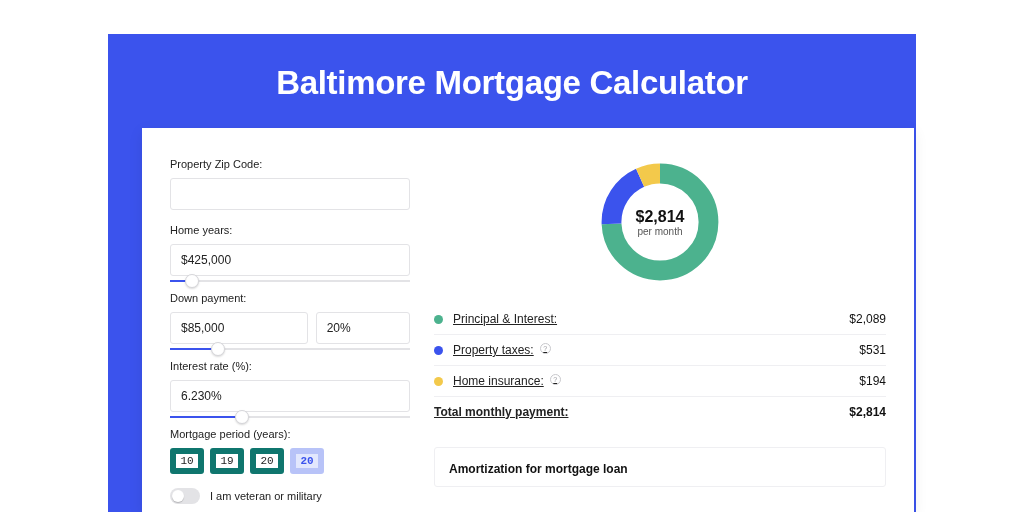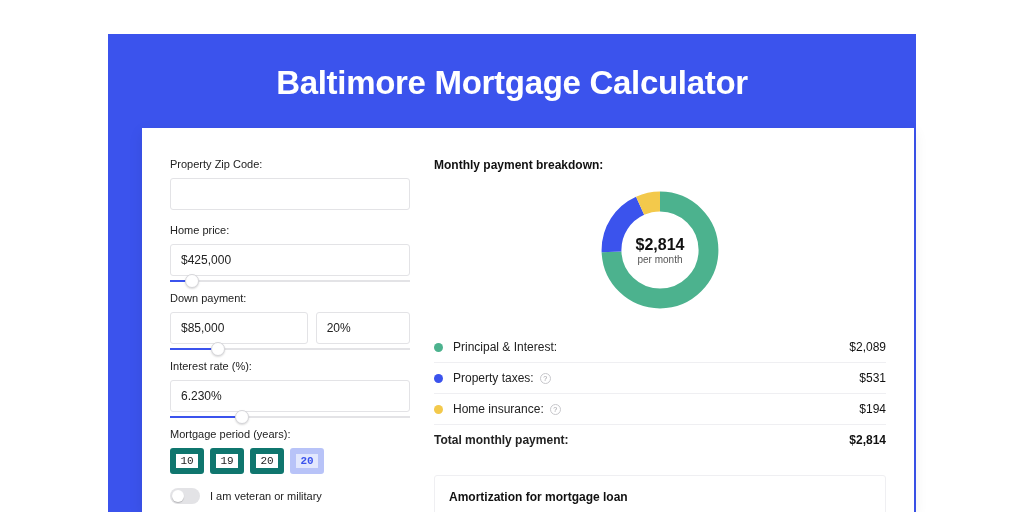--- a/index.html
+++ b/index.html
@@ -38,21 +38,21 @@
   .donut-wrap { display: flex; justify-content: center; margin-bottom: 18px; }
   .donut { position: relative; width: 128px; height: 128px; }
   .donut svg { width: 128px; height: 128px; transform: rotate(-90deg); }
   .donut-center { position: absolute; inset: 0; display: flex; flex-direction: column; align-items: center; justify-content: center; }
   .donut-amount { font-size: 16px; font-weight: 800; color: #111; }
   .donut-sub { font-size: 10px; color: #555; }
 
   .legend-row { display: flex; align-items: center; padding: 8px 0; border-bottom: 1px solid #efeff2; }
   .legend-row.total { border-bottom: none; font-weight: 700; }
   .legend-dot { width: 9px; height: 9px; border-radius: 50%; margin-right: 10px; flex-shrink: 0; }
-  .legend-label { font-size: 12px; color: #222; flex: 1; display: flex; align-items: center; gap: 6px; }
+  .legend-label { font-size: 12px; color: #222; flex: 1; display: flex; gap: 6px; text-decoration: underline; }
   .legend-value { font-size: 12px; color: #111; }
   .info-icon { width: 11px; height: 11px; border: 1px solid #c8c8cc; border-radius: 50%; display: inline-flex; align-items: center; justify-content: center; font-size: 7px; color: #9a9aa0; }
 
   .amort-box { margin-top: 20px; border: 1px solid #efeff2; border-radius: 3px; padding: 14px 14px 0 14px; }
   .amort-title { font-size: 12px; font-weight: 700; color: #111; margin-bottom: 10px; }
 </style>
 </head>
 <body>
 
 <div class="page-bg">
@@ -64,21 +64,21 @@
     <div class="card-inner">
 
       <div class="col-left">
 
         <div class="field-group">
           <div class="field-label">Property Zip Code:</div>
           <input class="text-input" value="" style="">
         </div>
 
         <div class="field-group tight">
-          <div class="field-label">Home price:</div>
+          <div class="field-label">Home years:</div>
           <input class="text-input" value="$425,000" style="">
           <div class="slider-track">
             <div class="slider-fill" style="width:9%"></div>
             <div class="slider-thumb" style="left:calc(9% - 7px)"></div>
           </div>
         </div>
 
         <div class="field-group tight">
           <div class="field-label">Down payment:</div>
           <div class="row-2">
@@ -113,21 +113,20 @@
         <div class="toggle-row">
           <div class="toggle">
             <div class="toggle-knob"></div>
           </div>
           <div class="toggle-label">I am veteran or military</div>
         </div>
 
       </div>
 
       <div class="col-right">
-        <div class="breakdown-title">Monthly payment breakdown:</div>
 
         <div class="donut-wrap">
           <div class="donut">
             <svg viewBox="0 0 42 42">
               <circle cx="21" cy="21" r="15.9155" fill="none" stroke="#4cb28e" stroke-width="6.5" stroke-dasharray="74.24 25.76" stroke-dashoffset="0"></circle>
               <circle cx="21" cy="21" r="15.9155" fill="none" stroke="#3b53ed" stroke-width="6.5" stroke-dasharray="18.87 81.13" stroke-dashoffset="-74.24"></circle>
               <circle cx="21" cy="21" r="15.9155" fill="none" stroke="#f3c94b" stroke-width="6.5" stroke-dasharray="6.89 93.11" stroke-dashoffset="-93.11"></circle>
             </svg>
             <div class="donut-center">
               <div class="donut-amount">$2,814</div>

